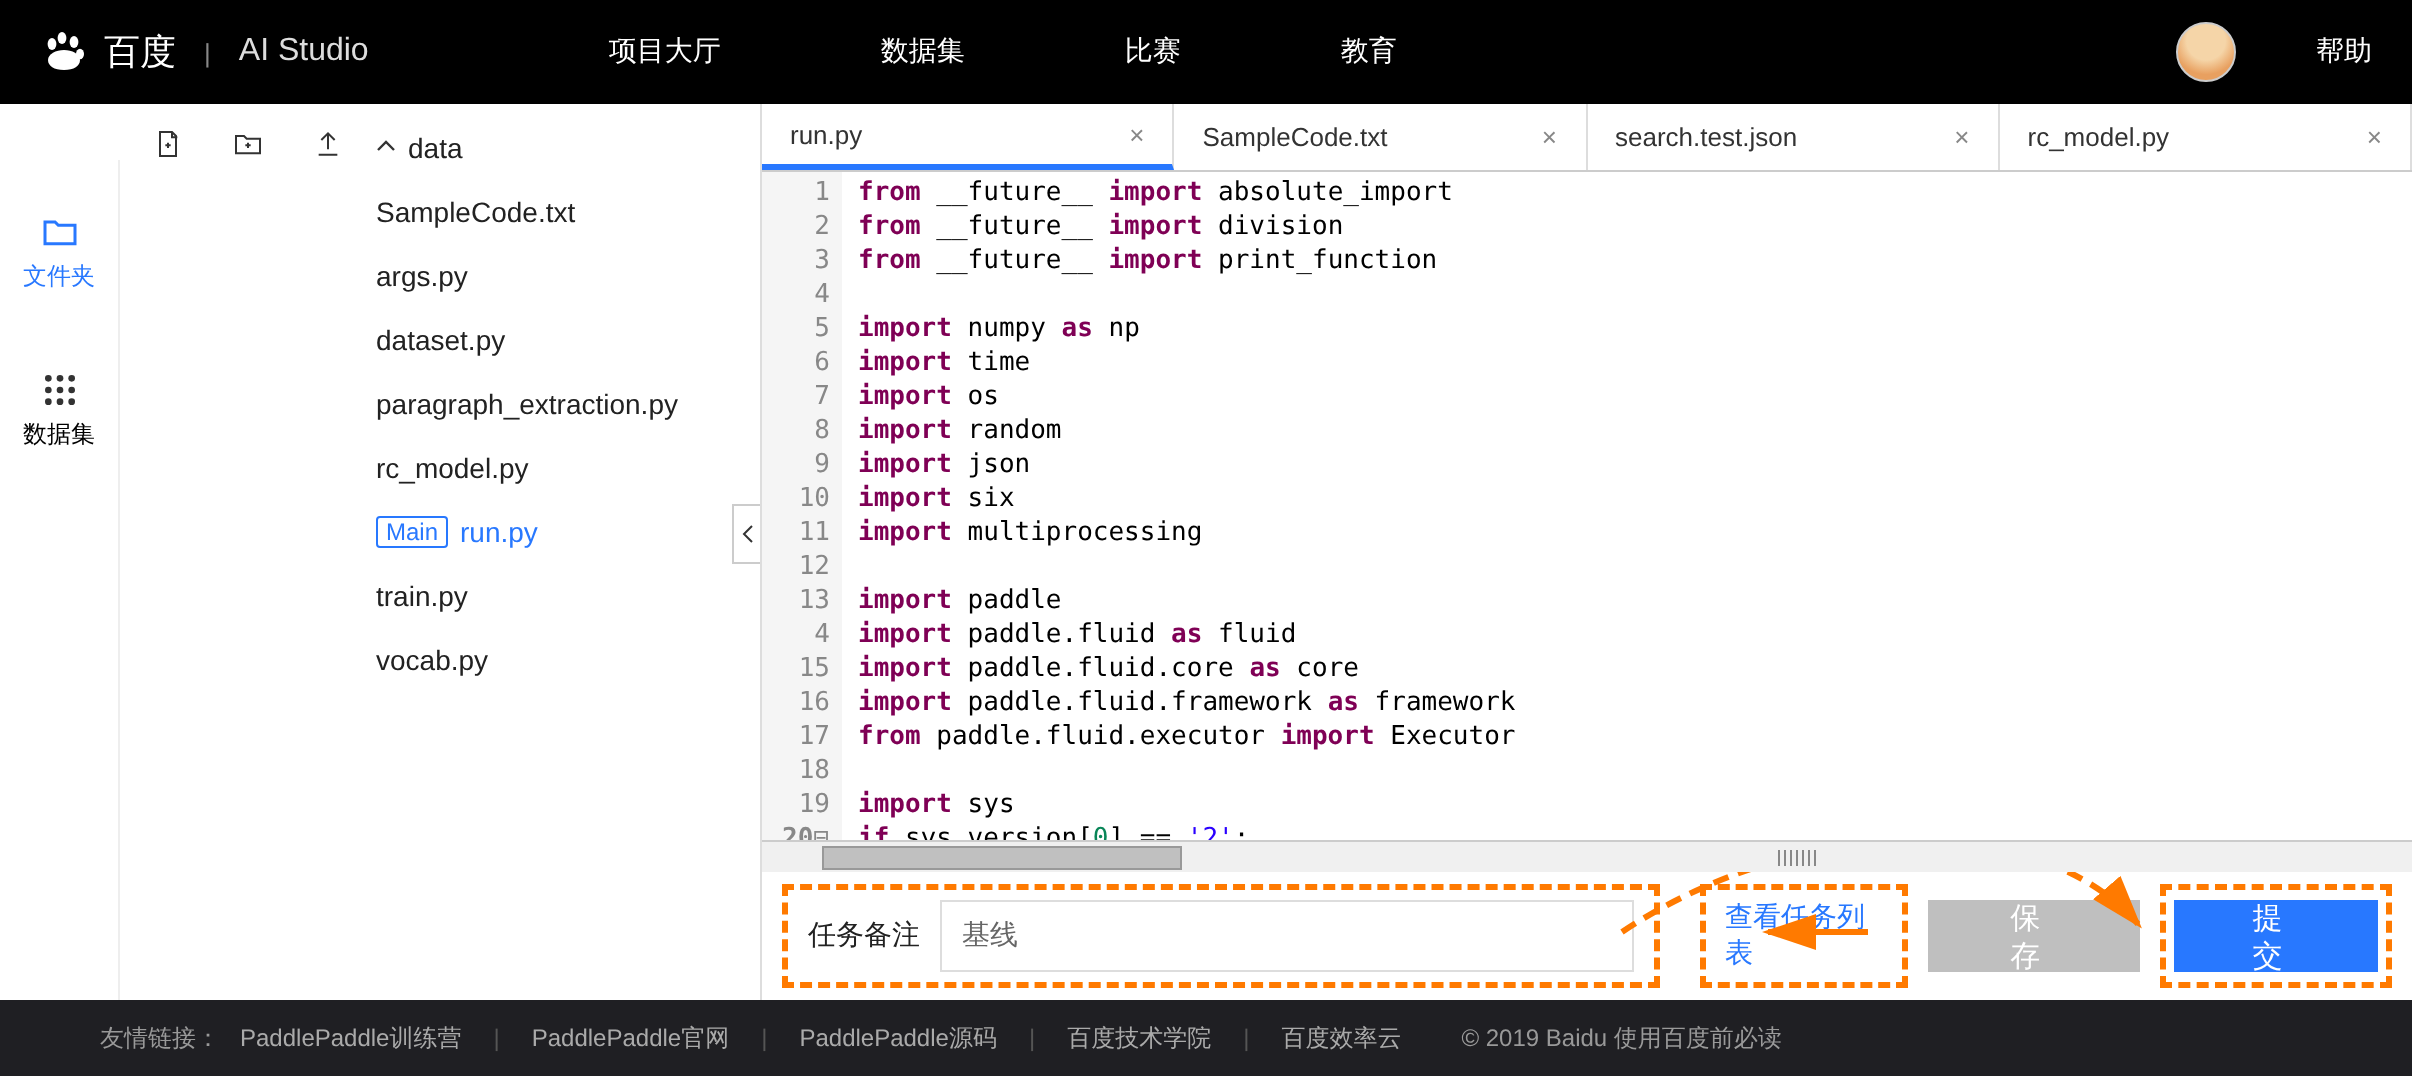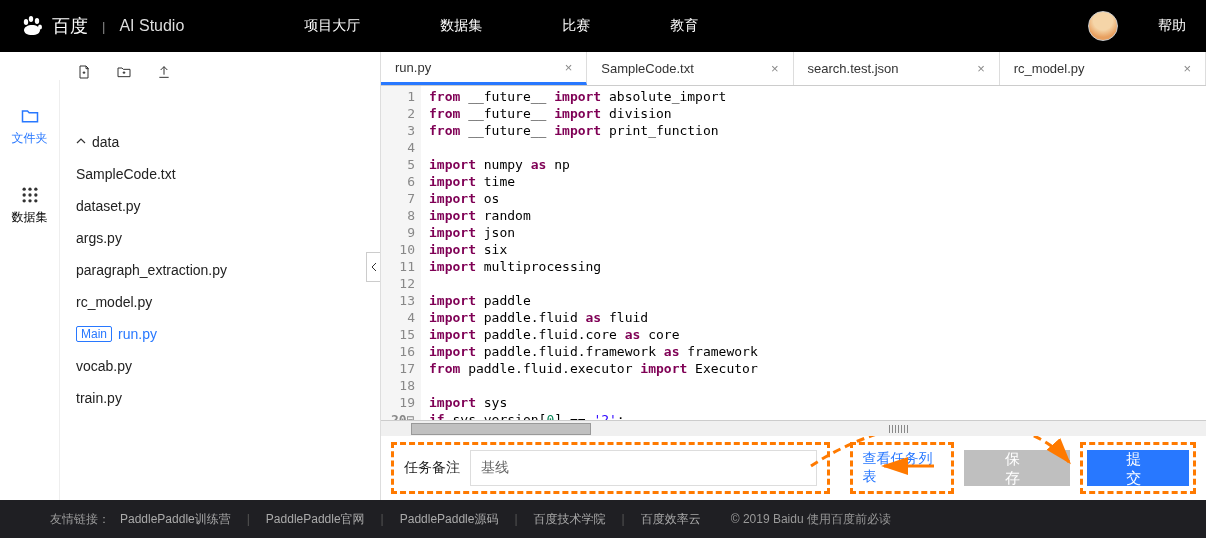--- a/index.html
+++ b/index.html
@@ -13,21 +13,21 @@
 .nav { display:flex; gap:80px; margin-left:120px; flex:1; }
 .nav-item { color:#fff; font-size:14px; cursor:pointer; }
 .header-right { display:flex; align-items:center; gap:40px; }
 .avatar { width:30px; height:30px; border-radius:50%; background:radial-gradient(circle at 50% 30%, #f5d5a8 40%, #e8a060 70%); border:1px solid #ccc; }
 .body { display:flex; height:448px; }
 .left-rail { width:60px; border-right:1px solid #eee; padding-top:18px; display:flex; flex-direction:column; align-items:center; gap:4px;margin-top:28px; }
 .rail-item { display:flex; flex-direction:column; align-items:center; gap:4px; padding:8px 0; cursor:pointer; width:100%; }
 .rail-item.active { color:#2878ff; }
 .rail-icon { width:20px; height:20px; }
 .rail-label { font-size:12px; }
-.file-panel { width:320px; display:flex; flex-direction:column;gap:28px; }
+.file-panel { width:320px; display:flex; flex-direction:row; }
 .file-toolbar { height:40px; display:flex; align-items:center; gap:24px; padding-left:16px; }
 .tb-icon { width:16px; height:16px; cursor:pointer; color:#333; }
 .file-tree { padding:6px 16px; overflow:auto; }
 .tree-row { padding:8px 0; font-size:14px; color:#222; cursor:pointer; display:flex; align-items:center; gap:6px; }
 .tree-folder { display:flex; align-items:center; gap:6px; }
 .chevron { width:10px; height:10px; }
 .badge { border:1px solid #2878ff; color:#2878ff; padding:0 4px; border-radius:2px; font-size:12px;text-align:right; }
 .tree-row.current { color:#2878ff; }
 .collapse-handle { width:14px; height:30px; background:#fff; border:1px solid #ccc; border-right:none; align-self:center; margin-left:-1px; position:relative; left:0; cursor:pointer; display:flex; align-items:center; justify-content:center; }
 .editor-wrap { flex:1; display:flex; flex-direction:column; border-left:1px solid #ddd; position:relative; }
@@ -133,30 +133,30 @@
         </svg>
     </div>
     <div class="file-tree">
       <div class="tree-row tree-folder">
         <svg class="chevron" viewBox="0 0 10 10">
             <path fill="none" stroke="#333" stroke-width="1.2" d="M1 6l4-4 4 4"></path>
           </svg>
         <span>data</span>
       </div>
       <div class="tree-row">SampleCode.txt</div>
+      <div class="tree-row">args.py</div>
       <div class="tree-row">dataset.py</div>
-      <div class="tree-row">args.py</div>
       <div class="tree-row">paragraph_extraction.py</div>
       <div class="tree-row">rc_model.py</div>
       <div class="tree-row current">
         <span class="badge">Main</span>
         <span>run.py</span>
       </div>
+      <div class="tree-row">train.py</div>
       <div class="tree-row">vocab.py</div>
-      <div class="tree-row">train.py</div>
     </div>
   </div>
 
   <div class="editor-wrap">
     <div class="collapse-handle" style="position:absolute;left:-14px;top:200px">
       <svg width="6" height="10" viewBox="0 0 6 10">
           <path fill="none" stroke="#333" d="M5 1L1 5l4 4"></path>
         </svg>
     </div>
     <div class="tabs">

